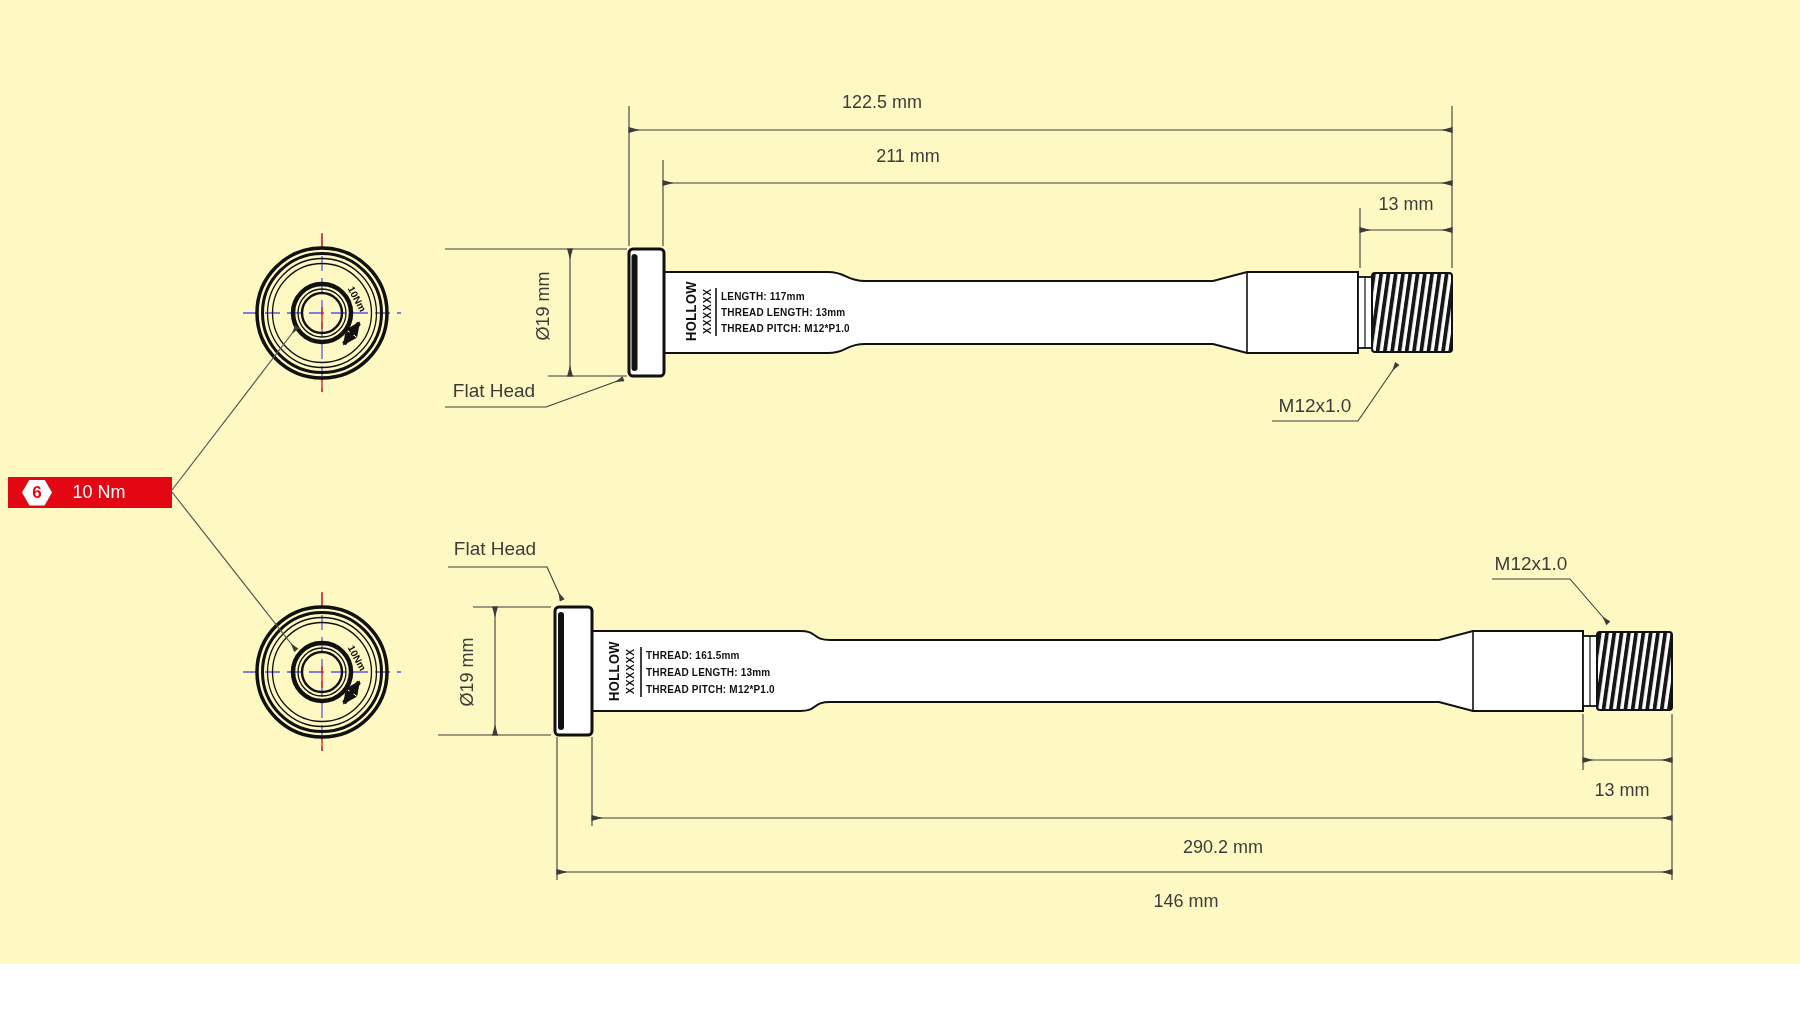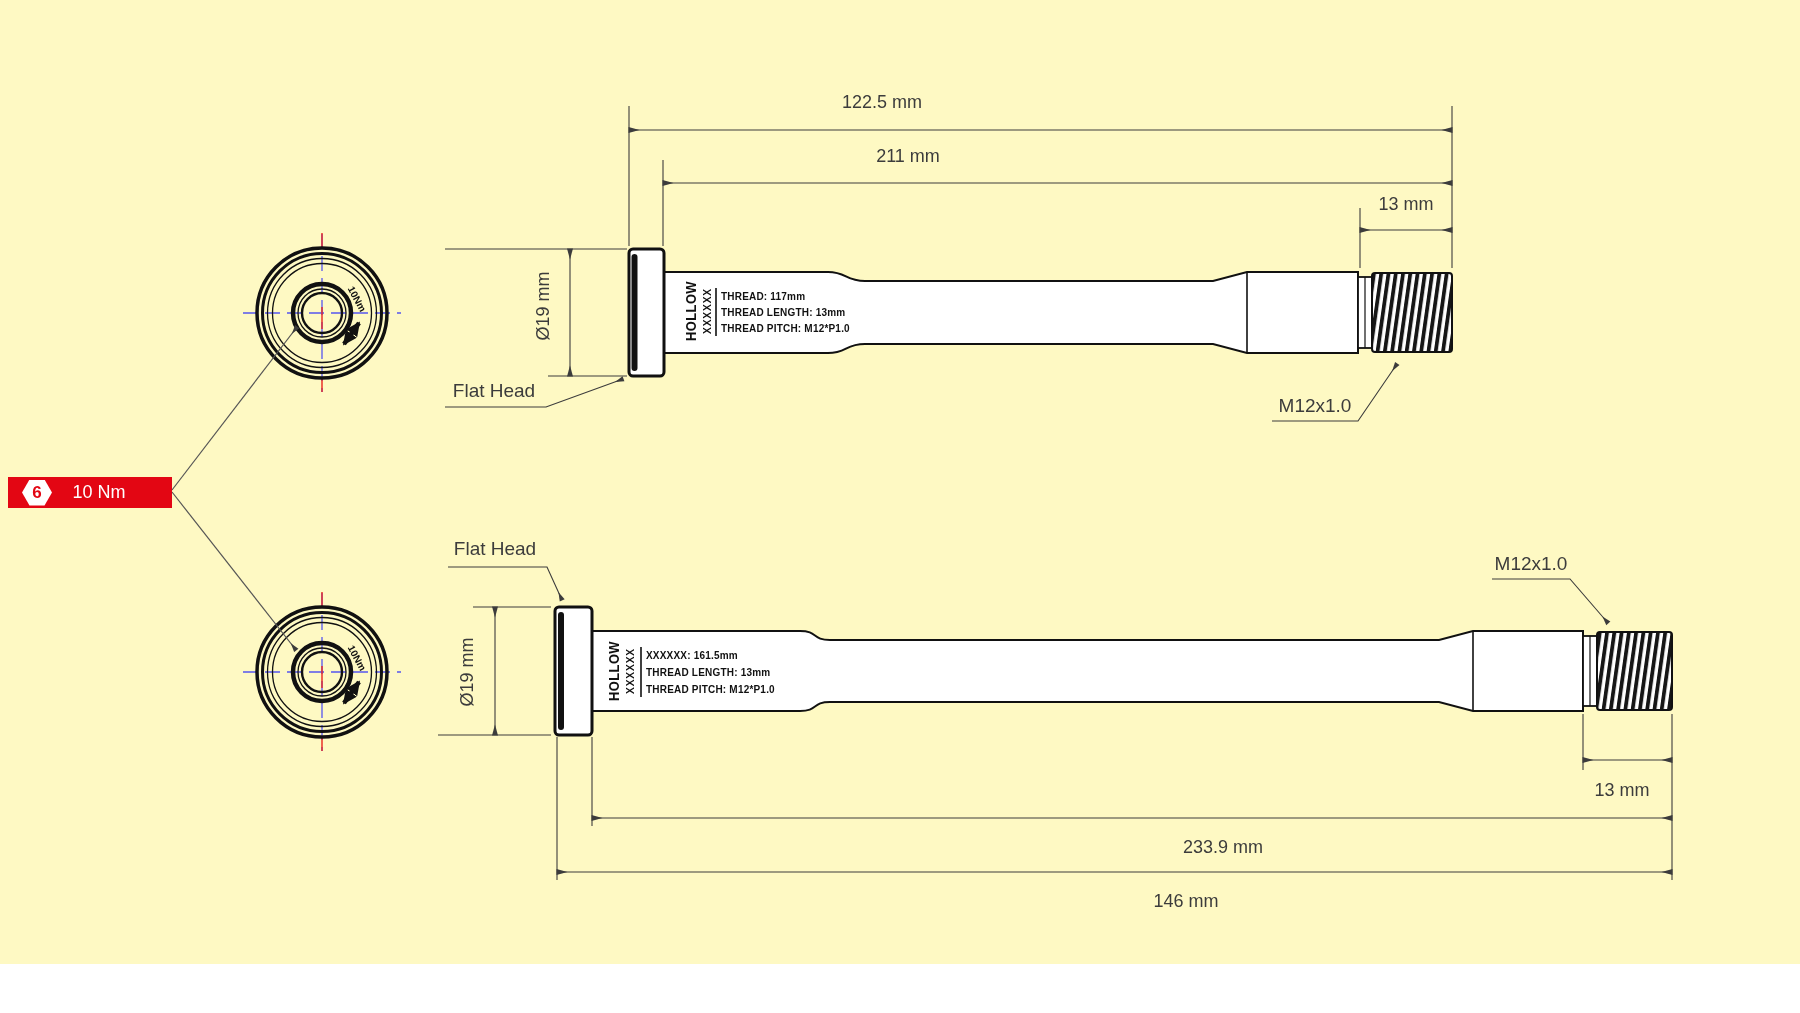--- a/index.html
+++ b/index.html
@@ -135,34 +135,34 @@
 </svg>
 
 <div class="lbl" style="left:882px;top:102px">122.5 mm</div>
 <div class="lbl" style="left:908px;top:156px">211 mm</div>
 <div class="lbl" style="left:1406px;top:204px">13 mm</div>
 <div class="lbl rot" style="left:543px;top:306px">Ø19 mm</div>
 <div class="lbl big" style="left:494px;top:391px">Flat Head</div>
 <div class="lbl big" style="left:1315px;top:406px">M12x1.0</div>
 <div class="brand main" style="left:691px;top:311px">HOLLOW</div>
 <div class="brand sub" style="left:707px;top:311px">XXXXXX</div>
-<div class="spec" style="left:721px;top:296px">THREAD: 117mm</div>
+<div class="spec" style="left:721px;top:296px">LENGTH: 117mm</div>
 <div class="spec" style="left:721px;top:312px">THREAD LENGTH: 13mm</div>
 <div class="spec" style="left:721px;top:328px">THREAD PITCH: M12*P1.0</div>
 <div class="torq" style="left:357px;top:299px">10Nm</div>
 
 <div class="lbl big" style="left:495px;top:549px">Flat Head</div>
 <div class="lbl big" style="left:1531px;top:564px">M12x1.0</div>
 <div class="lbl rot" style="left:467px;top:672px">Ø19 mm</div>
 <div class="lbl" style="left:1622px;top:790px">13 mm</div>
-<div class="lbl" style="left:1223px;top:847px">233.9 mm</div>
+<div class="lbl" style="left:1223px;top:847px">290.2 mm</div>
 <div class="lbl" style="left:1186px;top:901px">146 mm</div>
 <div class="brand main" style="left:614px;top:671px">HOLLOW</div>
 <div class="brand sub" style="left:630px;top:671px">XXXXXX</div>
-<div class="spec" style="left:646px;top:655px">XXXXXX: 161.5mm</div>
+<div class="spec" style="left:646px;top:655px">THREAD: 161.5mm</div>
 <div class="spec" style="left:646px;top:672px">THREAD LENGTH: 13mm</div>
 <div class="spec" style="left:646px;top:689px">THREAD PITCH: M12*P1.0</div>
 <div class="torq" style="left:357px;top:658px">10Nm</div>
 
 <div class="badge" style="background: rgb(227, 6, 19);">
   <div class="hex">
     <span style="color: rgb(227, 6, 19);">6</span>
   </div>
   <div class="badge-label">10 Nm</div>
 </div>

